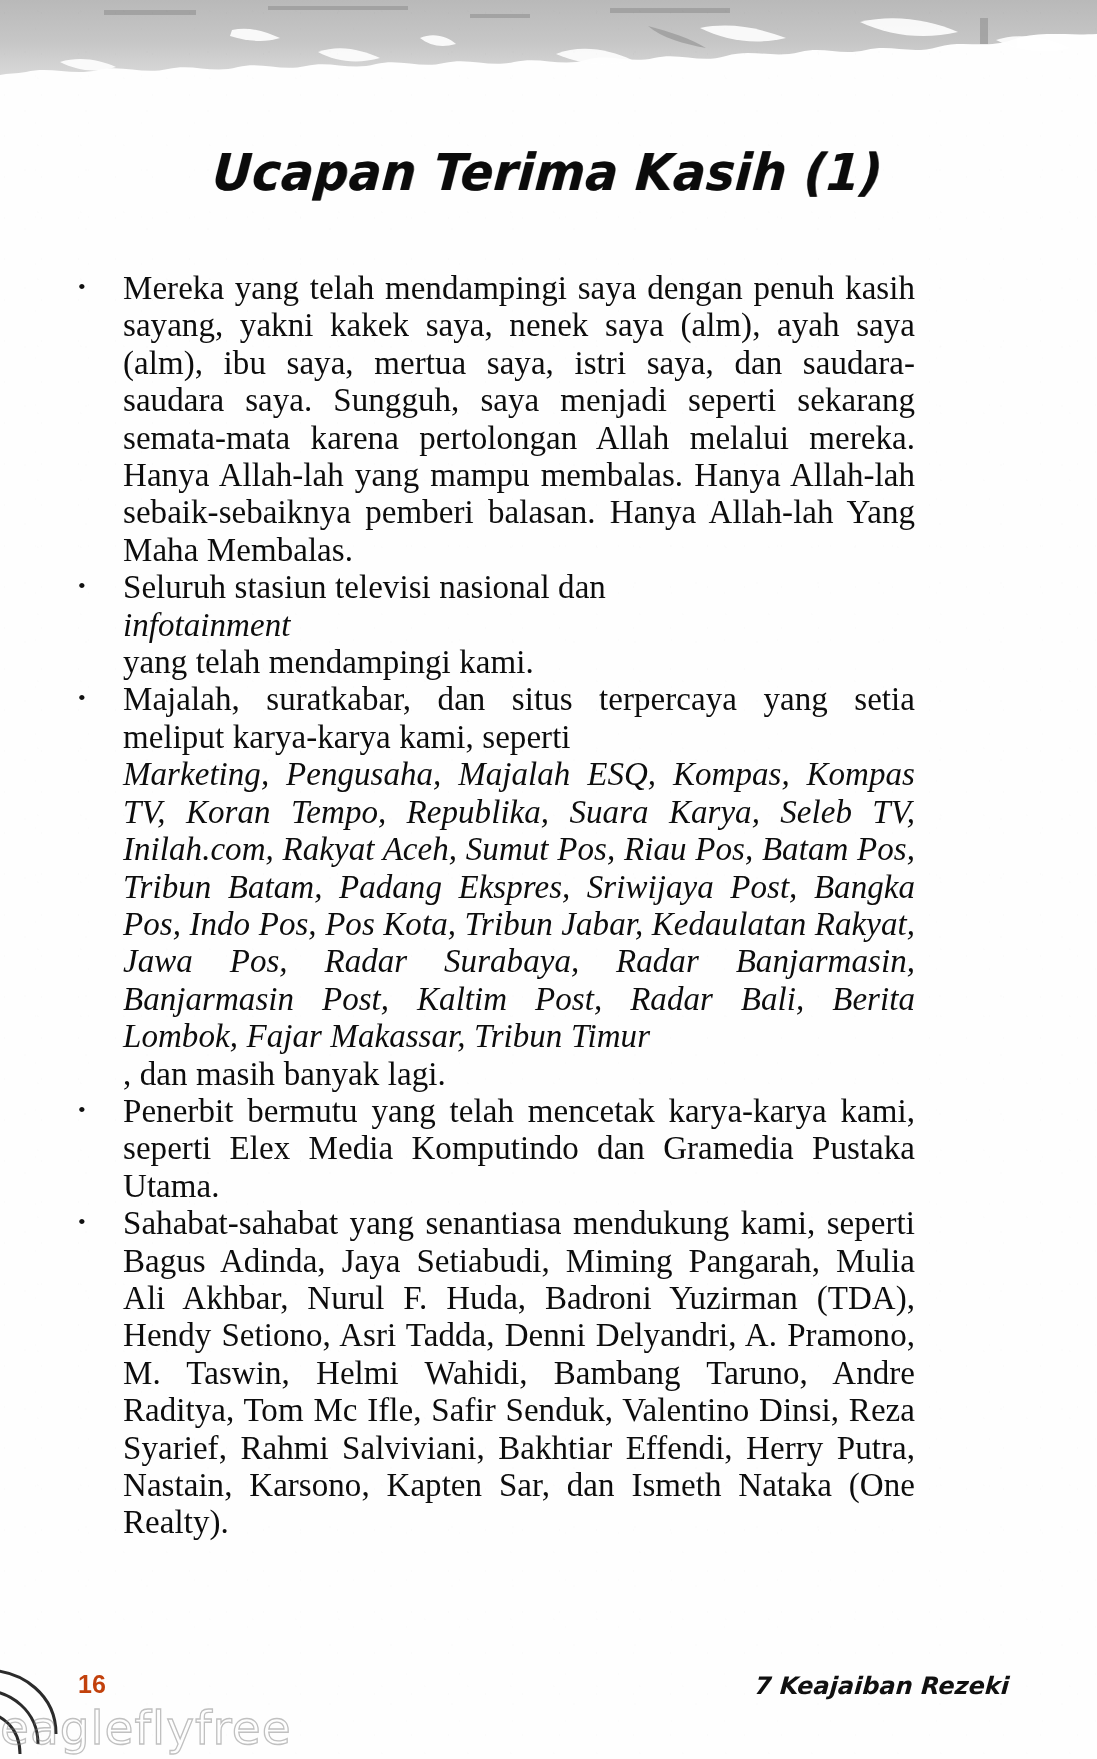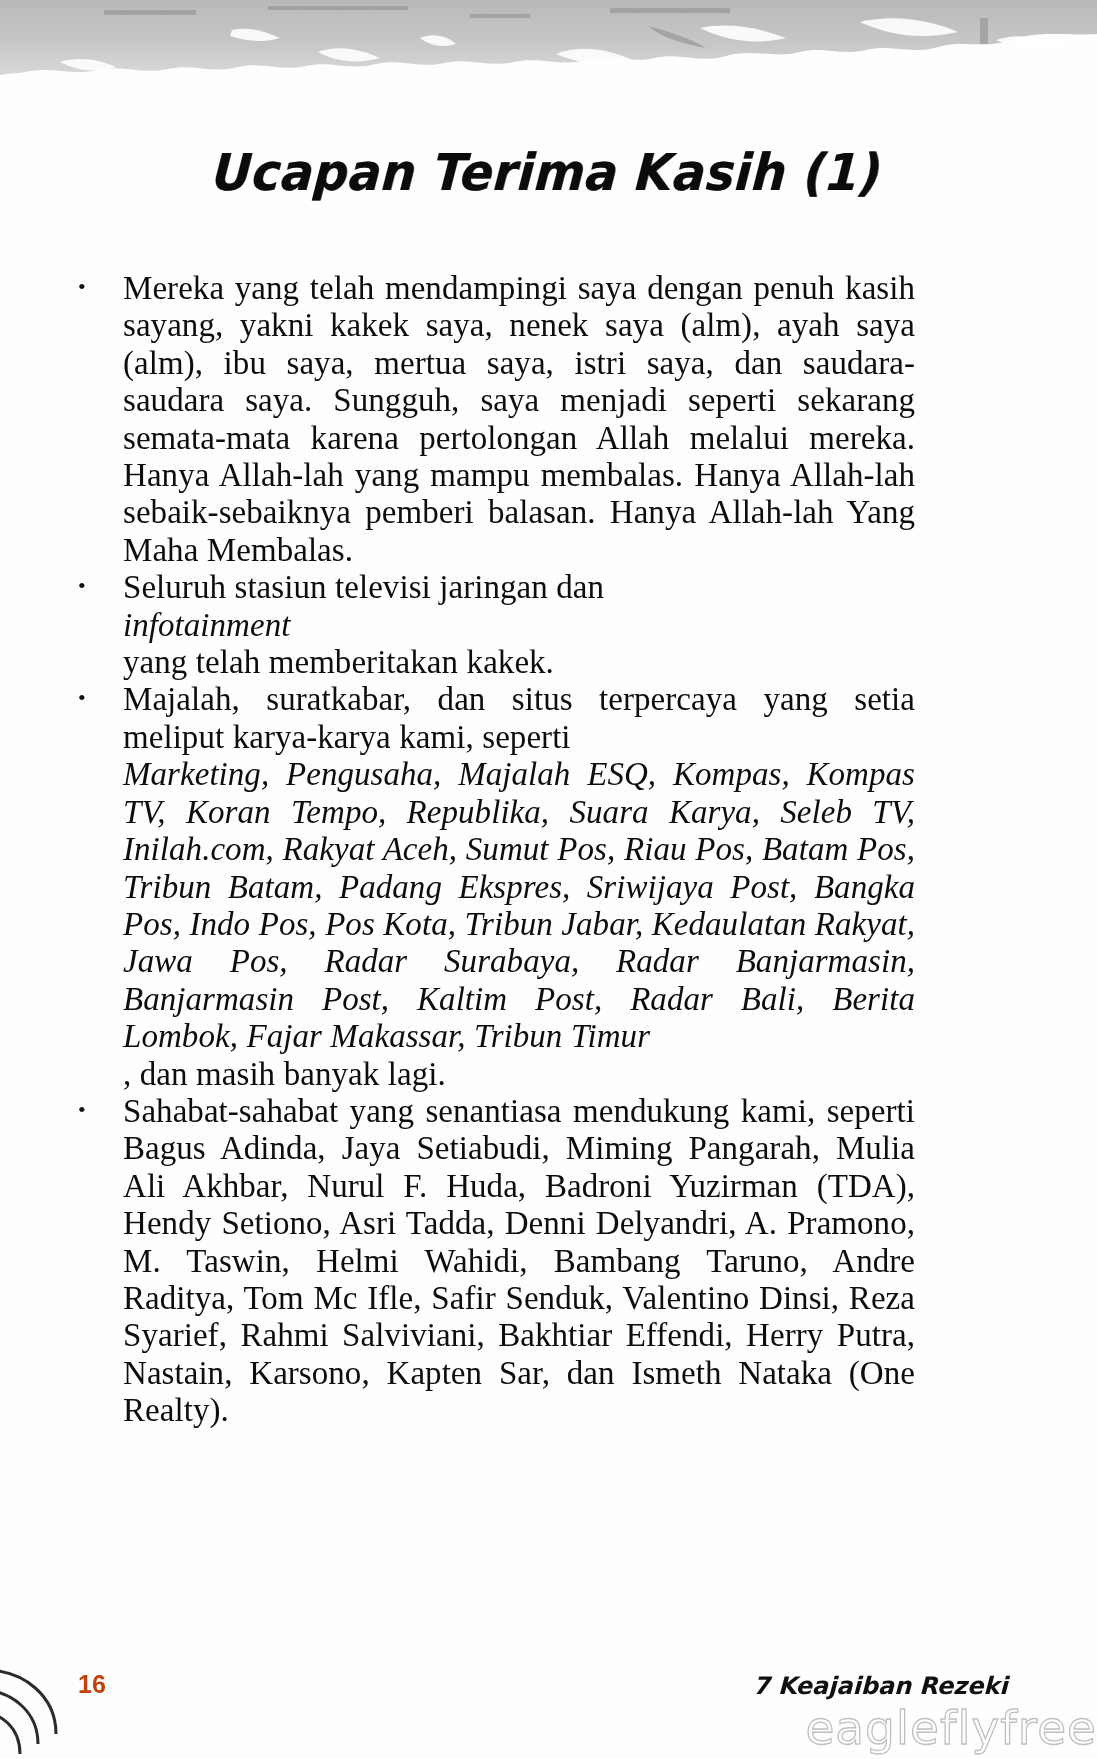--- a/index.html
+++ b/index.html
@@ -140,21 +140,21 @@
     font-size: 24px;
     color: #101010;
     transform: skewX(-4deg);
     white-space: nowrap;
   }
   .watermark {
     position: absolute;
     left: 0;
     top: 52px;
     width: 1097px;
-    text-align: right;
+    text-align: left;
     font-family: "DejaVu Sans", sans-serif;
     font-size: 47px;
     letter-spacing: 1px;
     color: transparent;
     -webkit-text-stroke: 1.3px rgba(120,120,120,.55);
     opacity: .85;
     user-select: none;
   }
 </style>
 </head>
@@ -212,22 +212,25 @@
 
   <div class="title-wrap">
     <h1 class="page-title">Ucapan Terima Kasih (1)</h1>
   </div>
 
   <div class="content">
     <ul class="bullets">
         <li>
           <span class="para">Mereka yang telah mendampingi saya dengan penuh kasih sayang, yakni kakek saya, nenek saya (alm), ayah saya (alm), ibu saya, mertua saya, istri saya, dan saudara-saudara saya. Sungguh, saya menjadi seperti sekarang semata-mata karena pertolongan Allah melalui mereka. Hanya Allah-lah yang mampu membalas. Hanya Allah-lah sebaik-sebaiknya pemberi balasan. Hanya Allah-lah Yang Maha Membalas.</span>
         </li>
-        <li><span class="para">Seluruh stasiun televisi jaringan dan </span><span class="ital media-run">infotainment</span><span class="para"> yang telah memberitakan kakek.</span></li>
+        <li><span class="para">Seluruh stasiun televisi nasional dan </span><span class="ital media-run">infotainment</span><span class="para"> yang telah mendampingi kami.</span></li>
         <li><span class="para">Majalah, suratkabar, dan situs terpercaya yang setia meliput karya-karya kami, seperti </span><span class="ital media-run">Marketing, Pengusaha, Majalah ESQ, Kompas, Kompas TV, Koran Tempo, Republika, Suara Karya, Seleb TV, Inilah.com, Rakyat Aceh, Sumut Pos, Riau Pos, Batam Pos, Tribun Batam, Padang Ekspres, Sriwijaya Post, Bangka Pos, Indo Pos, Pos Kota, Tribun Jabar, Kedaulatan Rakyat, Jawa Pos, Radar Surabaya, Radar Banjarmasin, Banjarmasin Post, Kaltim Post, Radar Bali, Berita Lombok, Fajar Makassar, Tribun Timur</span><span class="para">, dan masih banyak lagi.</span></li>
+        <li>
+          <span class="para">Penerbit bermutu yang telah mencetak karya-karya kami, seperti Elex Media Komputindo dan Gramedia Pustaka Utama.</span>
+        </li>
         <li>
           <span class="para">Sahabat-sahabat yang senantiasa mendukung kami, seperti Bagus Adinda, Jaya Setiabudi, Miming Pangarah, Mulia Ali Akhbar, Nurul F. Huda, Badroni Yuzirman (TDA), Hendy Setiono, Asri Tadda, Denni Delyandri, A. Pramono, M. Taswin, Helmi Wahidi, Bambang Taruno, Andre Raditya, Tom Mc Ifle, Safir Senduk, Valentino Dinsi, Reza Syarief, Rahmi Salviviani, Bakhtiar Effendi, Herry Putra, Nastain, Karsono, Kapten Sar, dan Ismeth Nataka (One Realty).</span>
         </li>
       </ul>
   </div>
 
   <div class="footer">
 
     <div class="footer-swirl">
       <svg width="92" height="104" viewBox="0 0 92 104" xmlns="http://www.w3.org/2000/svg" aria-hidden="true">

